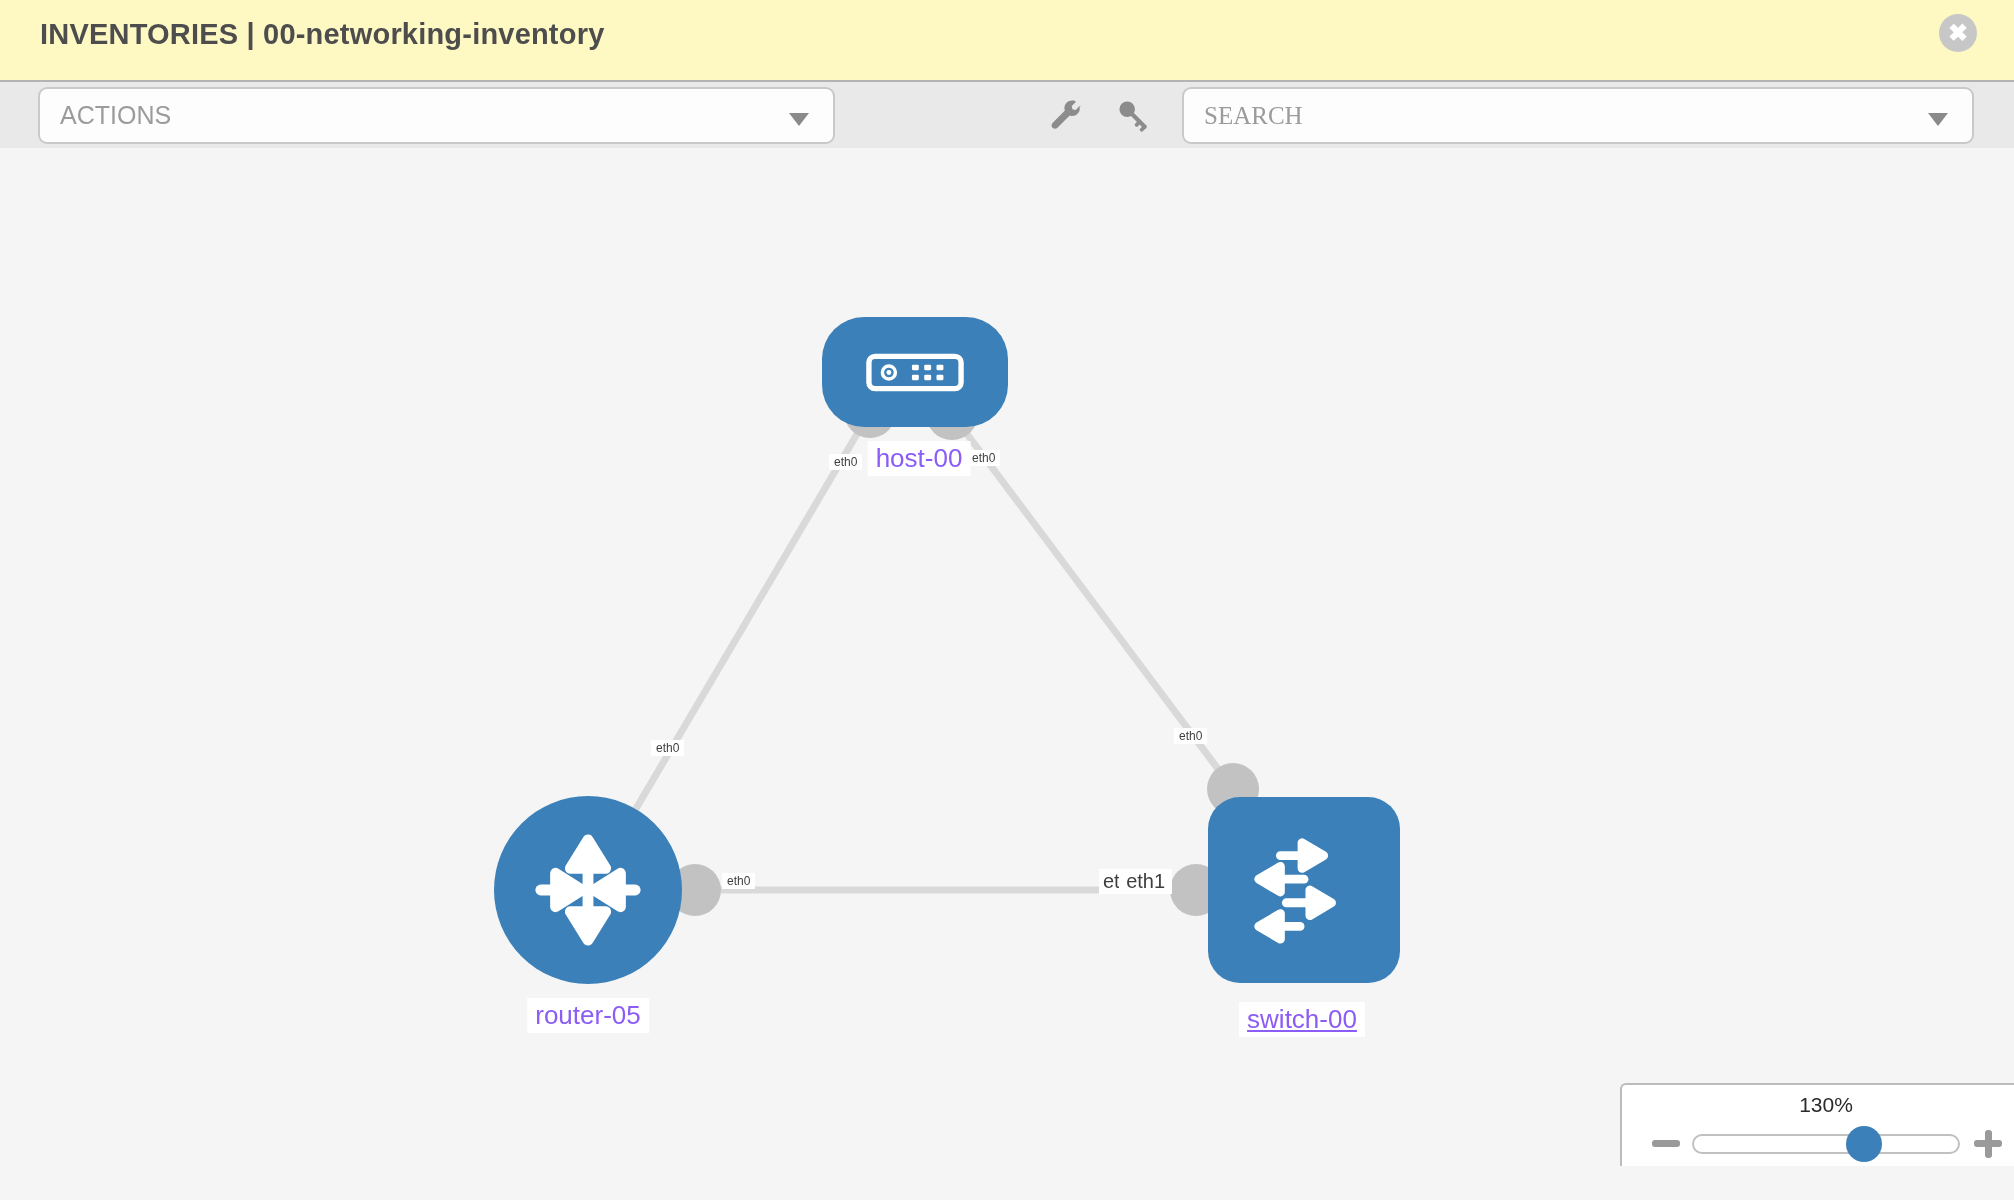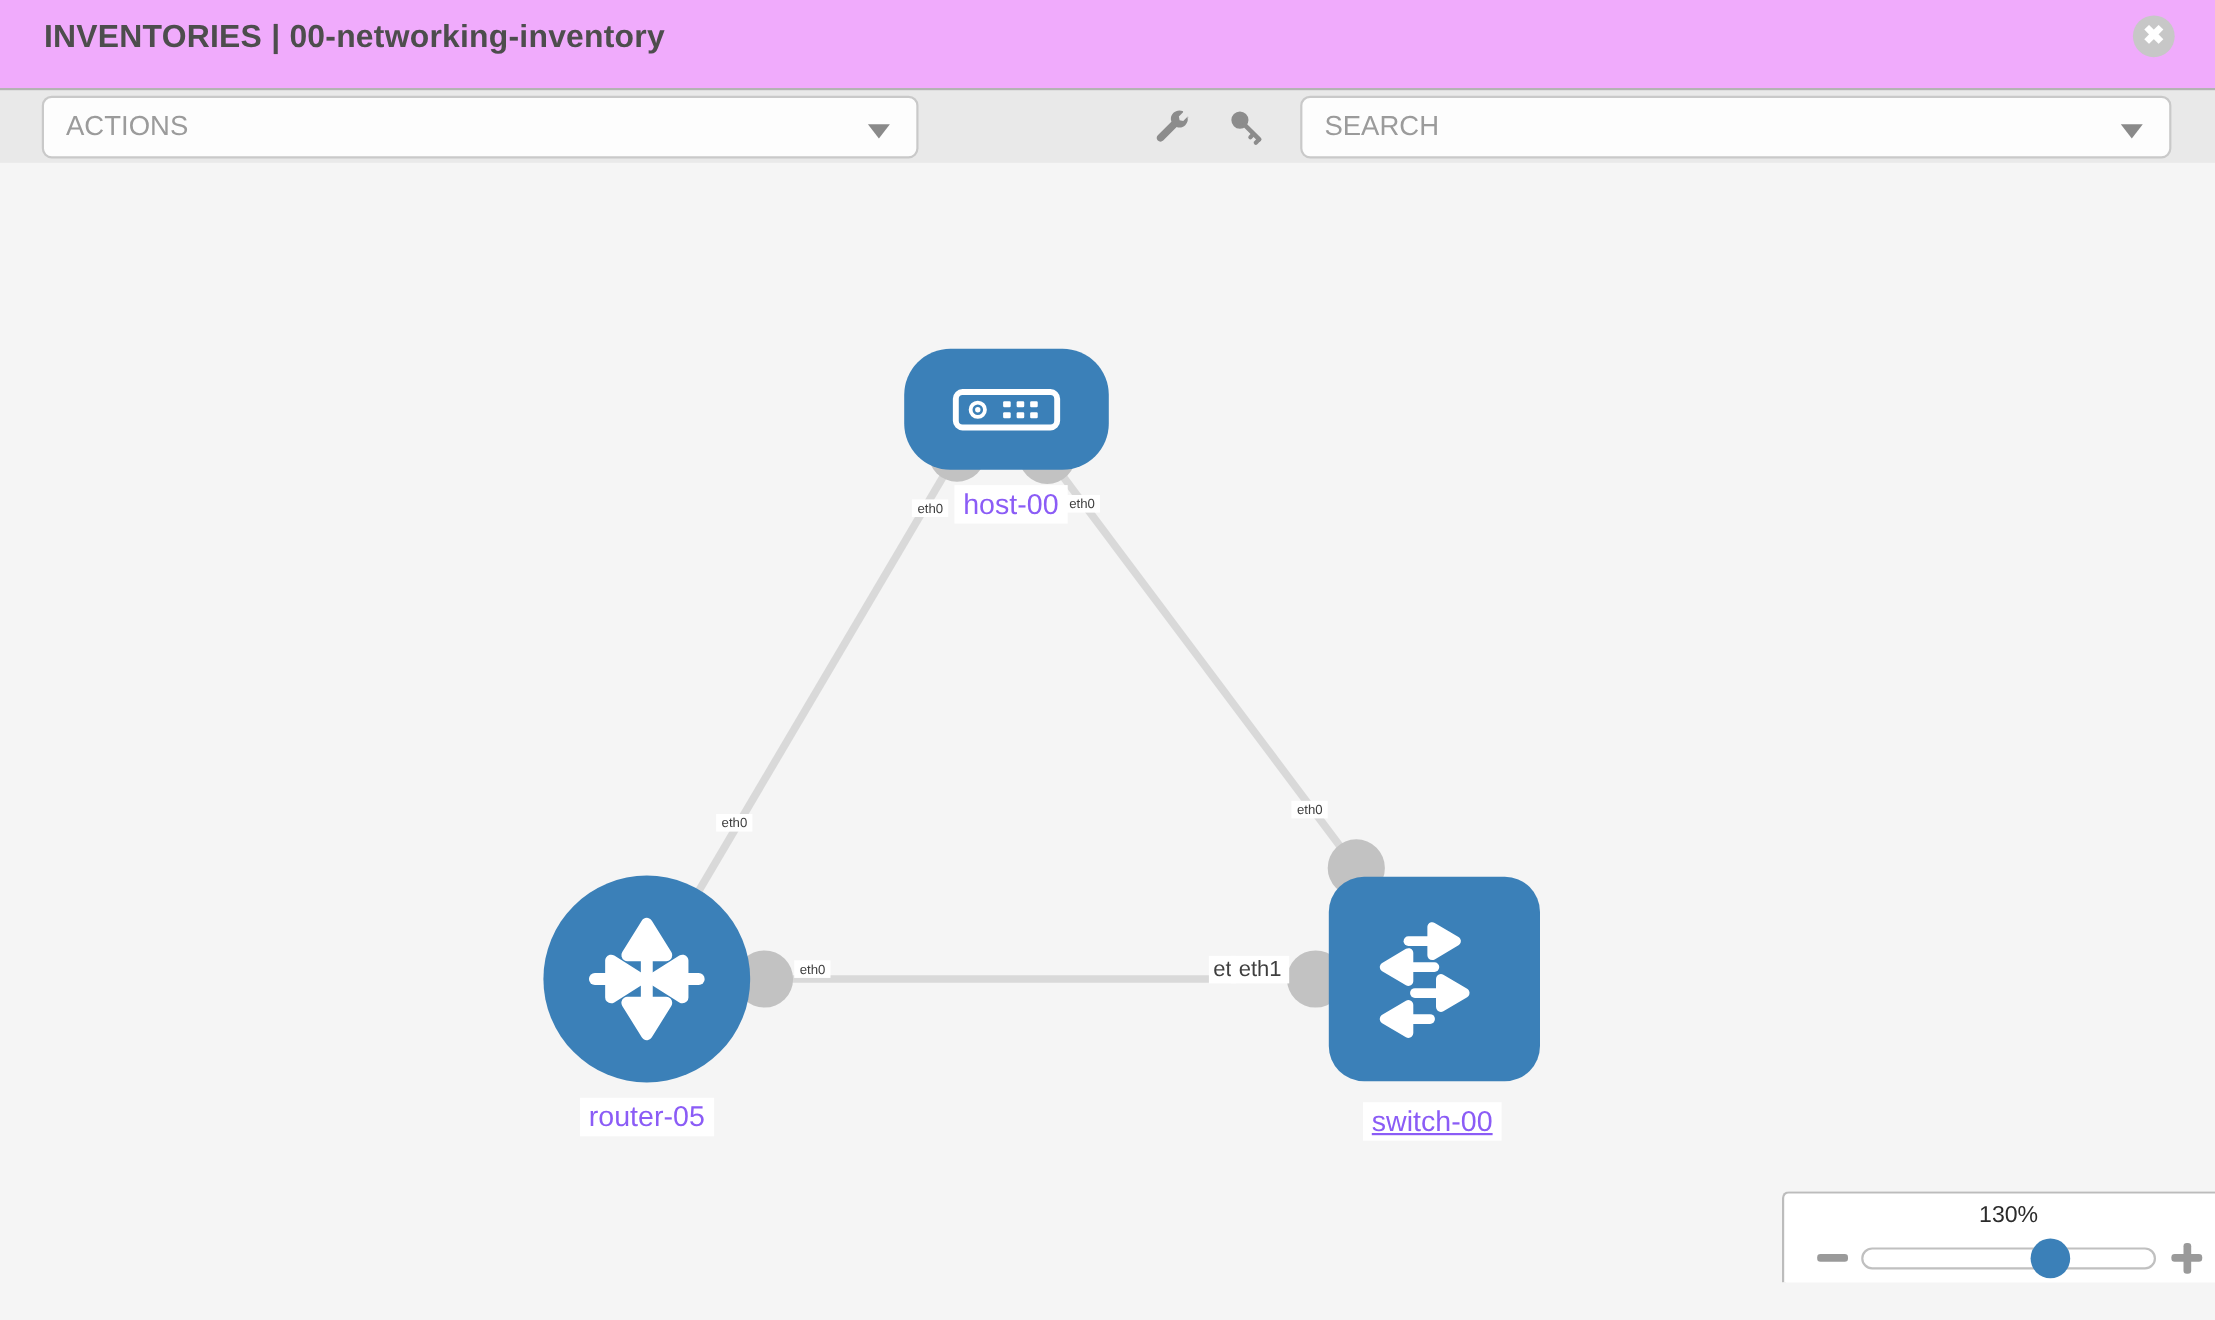--- a/index.html
+++ b/index.html
@@ -1,36 +1,36 @@
 <!DOCTYPE html>
 <html><head>
 <meta charset="utf-8">
 <style>
   * { box-sizing: border-box; margin: 0; padding: 0; }
   html,body { width:2014px; height:1200px; overflow:hidden; background:#fff;
               font-family:"Liberation Sans", sans-serif; }
   .abs { position:absolute; }
 
   
-  .header { position:absolute; left:0; top:0; width:2014px; height:80px; background:#f0abfc; }
+  .header { position:absolute; left:0; top:0; width:2014px; height:80px; background:#fef9c3; }
   .page-title { position:absolute; left:40px; top:18px; font-size:29px; font-weight:bold;
                 color:#4d4d4d; letter-spacing:0.2px; }
   .close-btn { position:absolute; left:1939px; top:14px; width:38px; height:38px;
                border-radius:50%; background:#c7c7c7; cursor:pointer;
                display:flex; align-items:center; justify-content:center; }
   .close-x { color:#ffffff; font-size:24px; font-weight:bold; line-height:1; }
 
   
   .toolbar { position:absolute; left:0; top:80px; width:2014px; height:82px; background:#e9e9e9;
              border-top:2px solid #b3b3b3; border-bottom:2px solid #c3c3c3; }
   .dd { position:absolute; top:5px; height:57px; background:#fdfdfd; border:2px solid #c9c9c9;
         border-radius:9px; display:flex; align-items:center; padding:0 20px;
         font-size:25px; color:#9b9b9b; cursor:pointer; }
   .dd-actions { left:38px;  width:797px; }
-  .dd-search  { left:1182px; width:792px; }
+  .dd-search  { left:1182px; width:792px;font-family:Liberation Serif, serif; }
   .caret { position:absolute; right:24px; top:24px; width:0; height:0;
            border-left:10px solid transparent; border-right:10px solid transparent;
            border-top:13px solid #8a8a8a; }
   .tool-btn { position:absolute; top:15px; width:38px; height:38px; display:flex;
               align-items:center; justify-content:center; cursor:pointer; }
   .tool-wrench { left:1047px; }
   .tool-key    { left:1115px; }
   .tool-btn svg { width:34px; height:34px; fill:#8c8c8c; stroke:#8c8c8c; }
 
   

